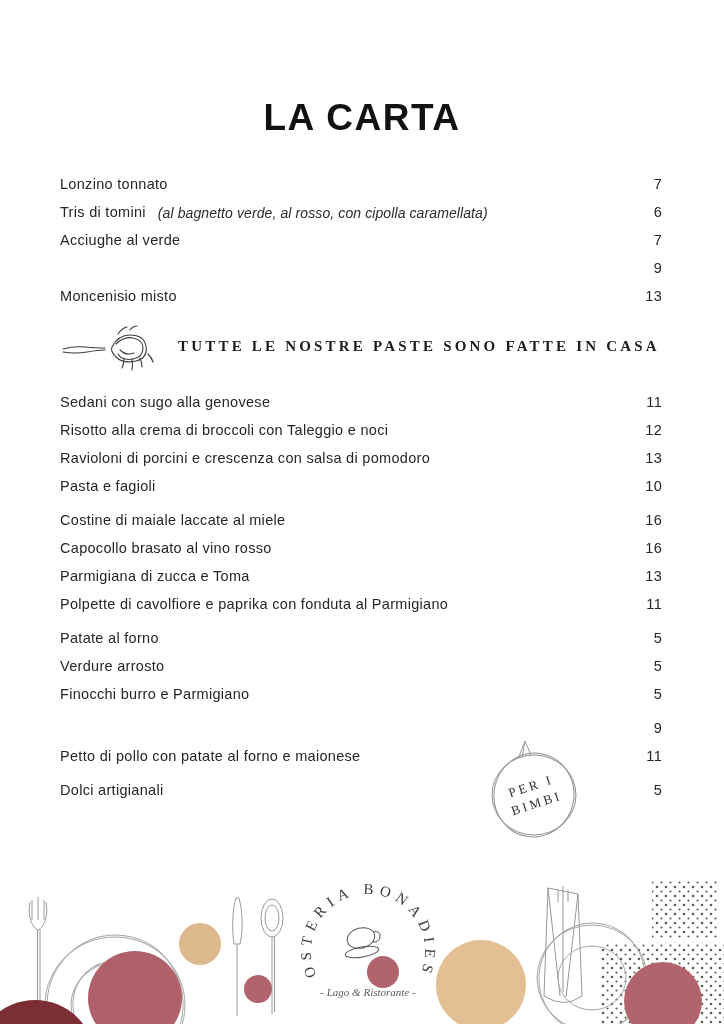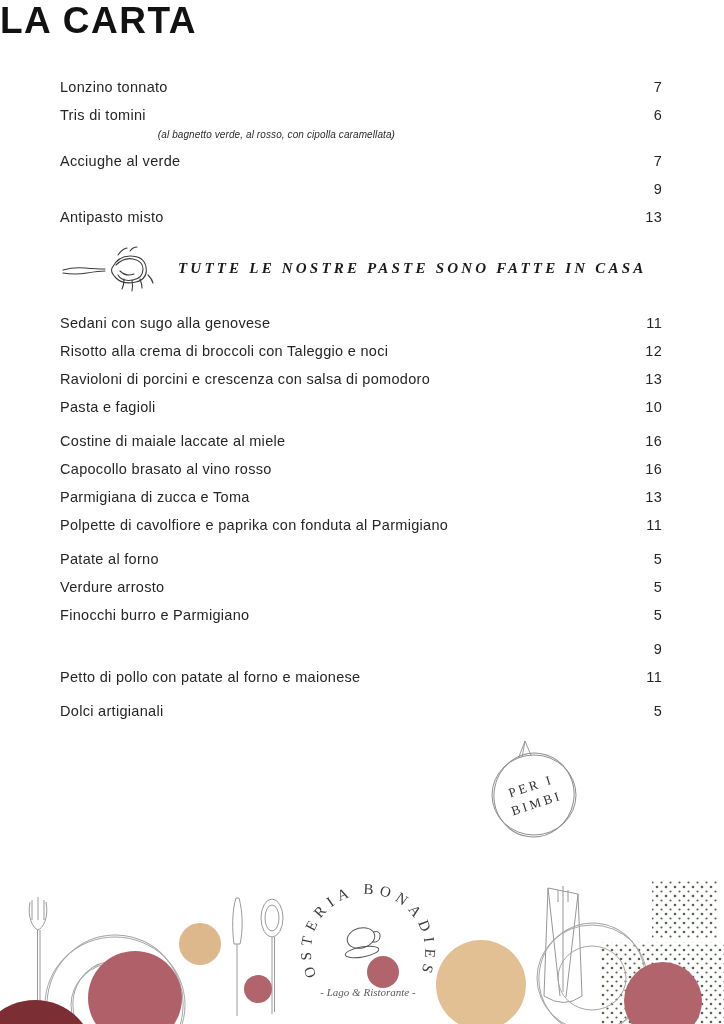--- a/index.html
+++ b/index.html
@@ -3,42 +3,41 @@
 <meta charset="utf-8">
 <style>
   * { margin:0; padding:0; box-sizing:border-box; }
   body { background:#e8e8e8; }
   .page {
     position:relative; width:724px; height:1024px; margin:0 auto;
     background:#ffffff; overflow:hidden;
     font-family:"Liberation Sans", sans-serif; color:#1f1f1f;
   }
   .title {
-    text-align:left;
+    padding-top:97px; text-align:center;
     font-size:37px; font-weight:700; letter-spacing:1.5px; color:#121212;
     line-height:1.15;
   }
   .menu { position:relative; z-index:2; margin:36px 62px 0 60px; }
   .menu-group { margin-bottom:17px; }
   .menu-item {
     display:flex; align-items:flex-start; margin-bottom:11px;
     font-size:14.5px; line-height:17px; color:#262626; letter-spacing:.3px;
   }
   .item-name { white-space:nowrap;text-align:center; }
   .item-note {
-    font-style:italic; font-size:10px; line-height:14.5px;
+    font-style:italic; font-size:14px; line-height:14.5px;
     margin-left:12px; padding-top:2px; white-space:pre-line; color:#2c2c2c;
     letter-spacing:.1px;
-    margin-top:19px;
   }
   .item-price { margin-left:auto; padding-left:14px; }
   .divider { display:flex; align-items:center; margin:2px 0 22px 0; height:50px; }
   .divider-text {
     font-family:"Liberation Serif", serif; font-weight:700; font-size:15px;
-    letter-spacing:3.2px; color:#1c1c1c; margin-left:13px; white-space:nowrap;font-style:italic;
+    letter-spacing:3.2px; color:#1c1c1c; margin-left:13px; white-space:nowrap;
   }
   .footer-art { position:absolute; left:0; top:0; width:724px; height:1024px; z-index:1; pointer-events:none; }
   .abs { position:absolute; }
   .circle { border-radius:50%; }
   .rose   { background:#b06068; }
   .rose2  { background:#b2646c; }
   .maroon { background:#7c2e35; }
   .tan    { background:#e2c093; }
   .tan2   { background:#ddb88d; }
   .kids-badge { position:absolute; left:487px; top:738px; z-index:3; }
@@ -178,21 +177,21 @@
 
     <span class="item-price">7</span>
   </div>
 
   <div class="menu-item">
 
     <span class="item-price">9</span>
   </div>
 
   <div class="menu-item">
-    <span class="item-name">Antipasto misto</span>
+    <span class="item-name">Moncenisio misto</span>
     <span class="item-price">13</span>
   </div>
 </div>
 
     <div class="divider">
       <svg width="105" height="50" viewBox="0 0 105 50">
         <g fill="none" stroke="#3c3c3c" stroke-width="1.1" stroke-linecap="round">
           <path d="M3 27 q10 -3 22 -2 t20 1"></path>
           <path d="M3 30 q12 2 24 0 t18 -2"></path>
           <path d="M52 25 q6 -12 18 -12 q14 0 16 11 q2 12 -10 15 q-13 3 -20 -4 q-6 -6 -4 -10"></path>

